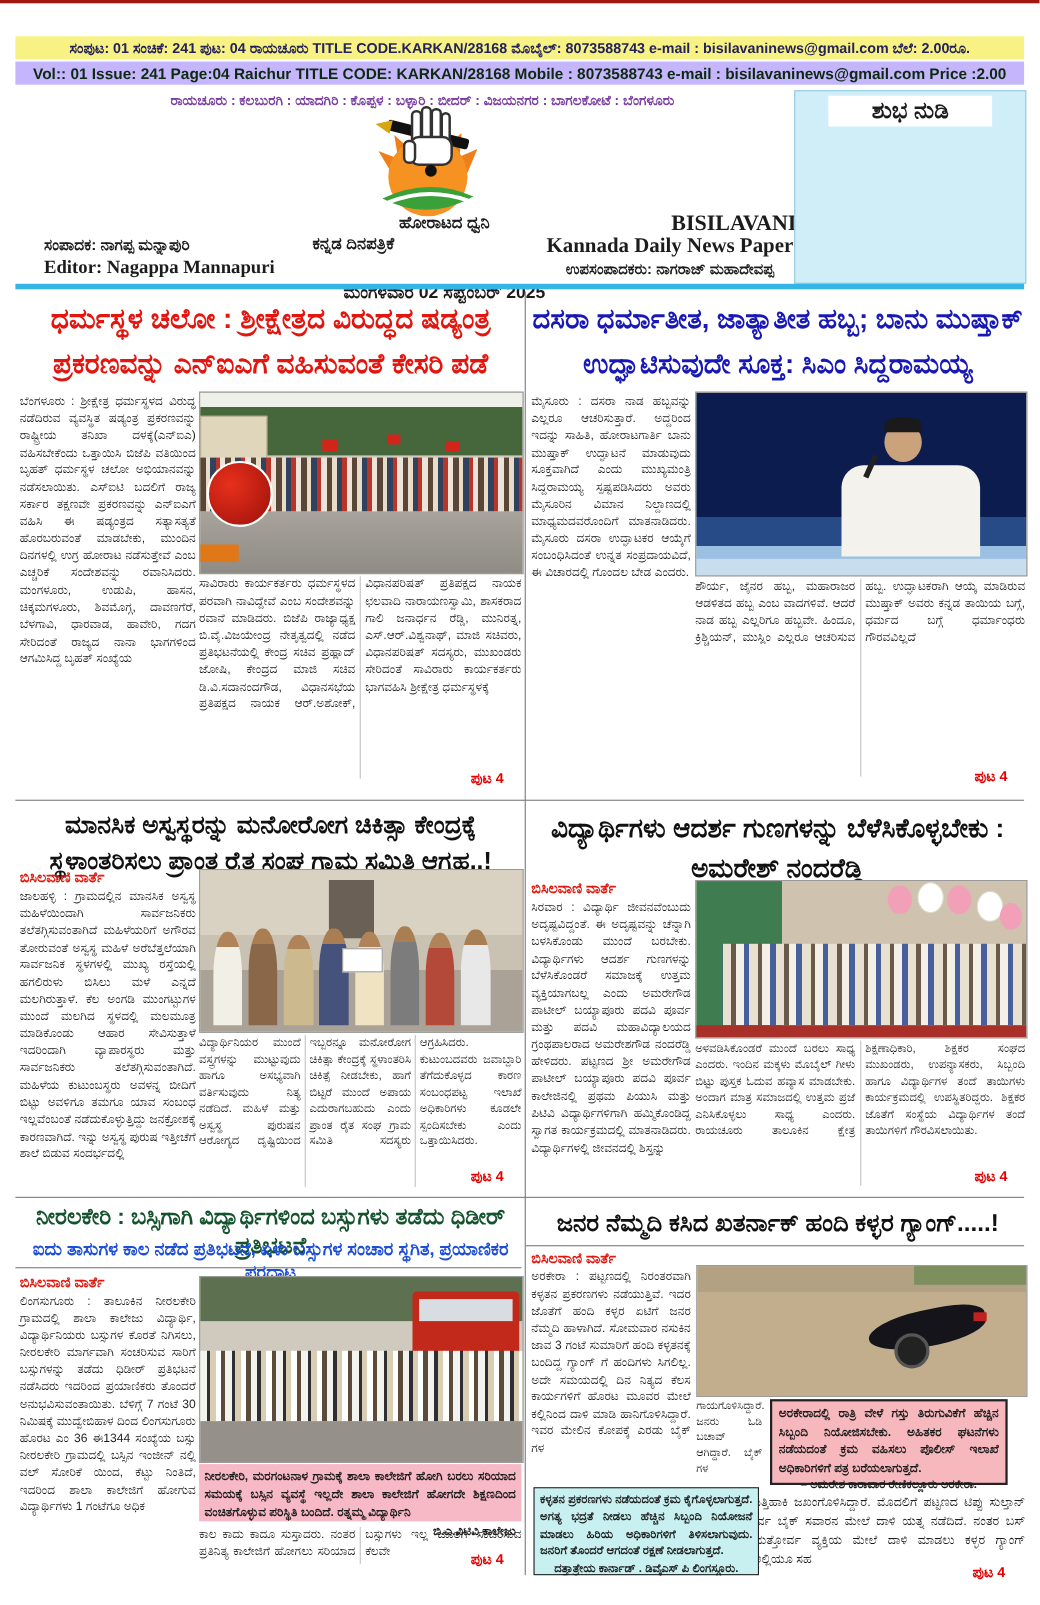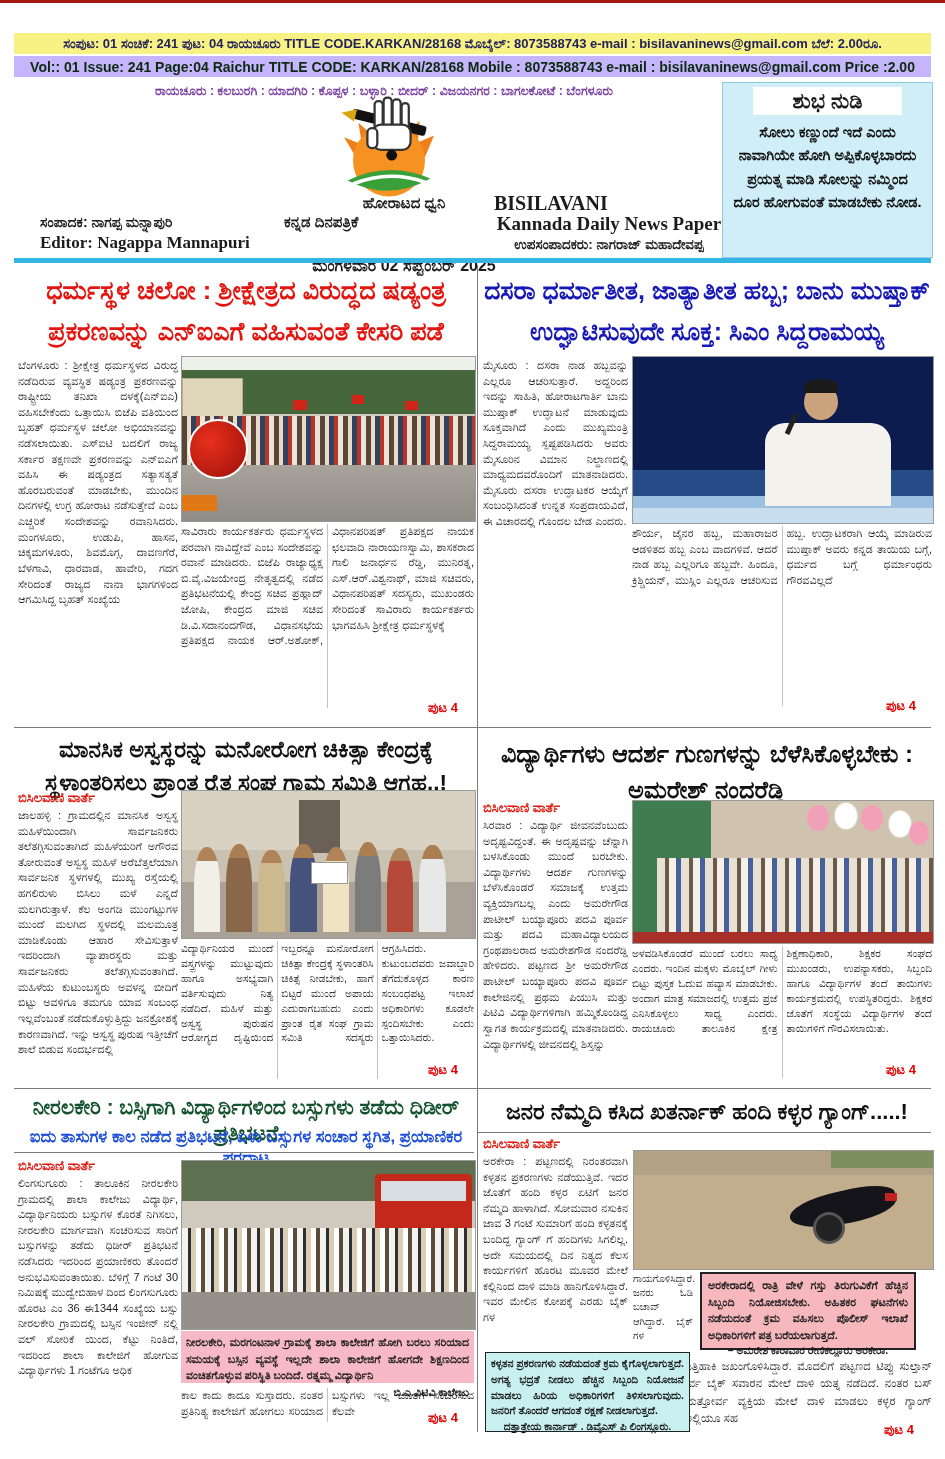--- a/index.html
+++ b/index.html
@@ -48,28 +48,27 @@
         <path d="M14 102 Q60 80 106 100 Q60 126 14 102 Z" fill="#3aa03a"></path>
         <path d="M20 106 Q60 90 100 104" stroke="#ffffff" stroke-width="4" fill="none"></path>
       </svg>
     </span>
   </div>
   <div class="abs" style="left:280px;top:114px;width:220px;text-align:center;font-weight:bold;font-size:15px;">ಹೋರಾಟದ ಧ್ವನಿ</div>
   <div class="abs" style="left:270px;top:133px;width:220px;font-weight:bold;font-size:15px;">ಕನ್ನಡ ದಿನಪತ್ರಿಕೆ</div>
   <div class="abs" style="left:265px;top:152px;width:250px;text-align:center;font-weight:bold;font-size:16px;margin-top:25px;">ಮಂಗಳವಾರ 02 ಸೆಪ್ಟೆಂಬರ್ 2025</div>
   <div class="abs" style="left:26px;top:134px;font-weight:bold;font-size:14px;">ಸಂಪಾದಕ: ನಾಗಪ್ಪ ಮನ್ನಾಪುರಿ</div>
   <div class="abs serif" style="left:26px;top:153px;font-weight:bold;font-size:17px;">Editor: Nagappa Mannapuri</div>
-  <div class="abs serif" style="left:480px;top:112px;width:230px;text-align:left;font-weight:bold;font-size:20px;">BISILAVANI</div>
+  <div class="abs serif" style="left:480px;top:112px;width:230px;text-align:right;font-weight:bold;font-size:20px;">BISILAVANI</div>
   <div class="abs serif" style="left:470px;top:133px;width:250px;text-align:center;font-weight:bold;font-size:19px;">Kannada Daily News Paper</div>
   <div class="abs" style="left:470px;top:157px;width:250px;text-align:center;font-weight:bold;font-size:13.5px;">ಉಪಸಂಪಾದಕರು: ನಾಗರಾಜ್ ಮಹಾದೇವಪ್ಪ</div>
 </div>
 
 <div class="abs" style="left:722px;top:82px;width:209px;height:174px;background:#cfeef8;border:1px solid #8fc9df;">
   <div style="margin:4px 30px 2px 30px;background:#ffffff;text-align:center;font-weight:bold;font-size:21px;padding:2px 0;">ಶುಭ ನುಡಿ</div>
-  <div style="padding:4px 10px;text-align:center;font-weight:bold;font-size:14.5px;line-height:1.62;color:#101010;">ಸೋಲು ಕಣ್ಣುಂದೆ ಇದೆ ಎಂದು ನಾವಾಗಿಯೇ ಹೋಗಿ ಅಪ್ಪಿಕೊಳ್ಳಬಾರದು ಪ್ರಯತ್ನ ಮಾಡಿ ಸೋಲನ್ನು ನಮ್ಮಿಂದ ದೂರ ಹೋಗುವಂತೆ ಮಾಡಬೇಕು ನೋಡ.</div>
 </div>
 
 <div class="abs" style="left:14px;top:258px;width:917px;height:5px;background:#35b5e5;"></div>
 <div class="abs vline" style="left:477px;top:265px;height:1167px;"></div>
 <div class="abs hline" style="left:14px;top:727px;width:917px;"></div>
 <div class="abs hline" style="left:14px;top:1088px;width:917px;"></div>
 
 <div class="abs hd" style="left:20px;top:270px;width:452px;color:#e3150e;font-size:25.5px;line-height:1.6;">ಧರ್ಮಸ್ಥಳ ಚಲೋ : ಶ್ರೀಕ್ಷೇತ್ರದ ವಿರುದ್ಧದ ಷಡ್ಯಂತ್ರ ಪ್ರಕರಣವನ್ನು ಎನ್‌ಐಎಗೆ ವಹಿಸುವಂತೆ ಕೇಸರಿ ಪಡೆ ಕೂಗು</div>
 <div class="abs kbody" style="left:18px;top:358px;width:160px;height:366px;">ಬೆಂಗಳೂರು : ಶ್ರೀಕ್ಷೇತ್ರ ಧರ್ಮಸ್ಥಳದ ವಿರುದ್ಧ ನಡೆದಿರುವ ವ್ಯವಸ್ಥಿತ ಷಡ್ಯಂತ್ರ ಪ್ರಕರಣವನ್ನು ರಾಷ್ಟ್ರೀಯ ತನಿಖಾ ದಳಕ್ಕೆ(ಎನ್‌ಐಎ) ವಹಿಸಬೇಕೆಂದು ಒತ್ತಾಯಿಸಿ ಬಿಜೆಪಿ ವತಿಯಿಂದ ಬೃಹತ್ ಧರ್ಮಸ್ಥಳ ಚಲೋ ಅಭಿಯಾನವನ್ನು ನಡೆಸಲಾಯಿತು. ಎಸ್‌ಐಟಿ ಬದಲಿಗೆ ರಾಜ್ಯ ಸರ್ಕಾರ ತಕ್ಷಣವೇ ಪ್ರಕರಣವನ್ನು ಎನ್‌ಐಎಗೆ ವಹಿಸಿ ಈ ಷಡ್ಯಂತ್ರದ ಸತ್ಯಾಸತ್ಯತೆ ಹೊರಬರುವಂತೆ ಮಾಡಬೇಕು, ಮುಂದಿನ ದಿನಗಳಲ್ಲಿ ಉಗ್ರ ಹೋರಾಟ ನಡೆಸುತ್ತೇವೆ ಎಂಬ ಎಚ್ಚರಿಕೆ ಸಂದೇಶವನ್ನು ರವಾನಿಸಿದರು. ಮಂಗಳೂರು, ಉಡುಪಿ, ಹಾಸನ, ಚಿಕ್ಕಮಗಳೂರು, ಶಿವಮೊಗ್ಗ, ದಾವಣಗೆರೆ, ಬೆಳಗಾವಿ, ಧಾರವಾಡ, ಹಾವೇರಿ, ಗದಗ ಸೇರಿದಂತೆ ರಾಜ್ಯದ ನಾನಾ ಭಾಗಗಳಿಂದ ಆಗಮಿಸಿದ್ದ ಬೃಹತ್ ಸಂಖ್ಯೆಯ</div>
 <div class="abs photo" style="left:181px;top:356px;width:293px;height:164px;">

